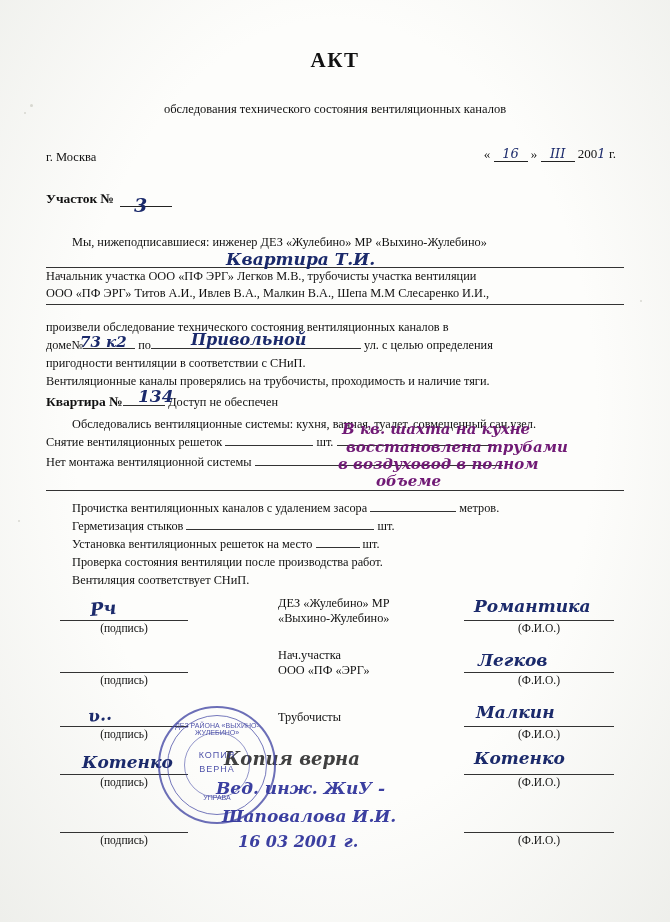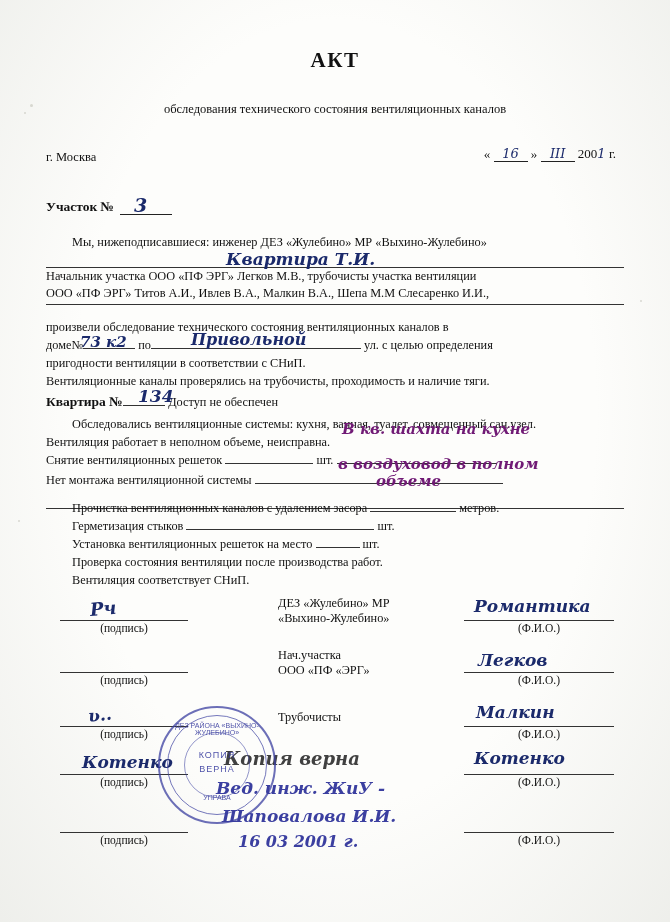--- a/index.html
+++ b/index.html
@@ -68,21 +68,21 @@
   .datebox .u {
     display: inline-block;
     border-bottom: 1px solid #222;
     min-width: 34px;
     text-align: center;
   }
 
   .uchastok {
     position: absolute;
     left: 0;
-    top: 165px;
+    top: 157px;
     font-size: 13.5px;
     font-weight: bold;
   }
   .uchastok .line {
     display: inline-block;
     width: 52px;
     border-bottom: 1px solid #222;
     margin-left: 6px;
     height: 15px;
     vertical-align: bottom;
@@ -248,36 +248,36 @@
     <div class="hand" style="left:145px;top:296px;font-size:16px;">Привольной</div>
 
     <div class="block" style="top:360px;font-weight:bold;font-size:13.5px;">
       <span>Квартира №</span><span style="display:inline-block;width:42px;border-bottom:1px solid #333;"></span>
       <span style="font-weight:normal;font-size:12.3px;">Доступ не обеспечен</span>
     </div>
     <div class="hand" style="left:92px;top:352px;font-size:17px;">134</div>
 
     <div class="block" style="top:382px;">
       <div class="indent">Обследовались   вентиляционные   системы:   кухня,   ванная,   туалет,   совмещенный сан.узел.</div>
-      <div style="margin-top:2px;">Вентиляция работает в неполном объеме, неисправна.</div>
       <div style="margin-top:2px;">
         <span class="indent" style="display:inline;">Снятие вентиляционных решеток</span>
         <span style="display:inline-block;width:88px;border-bottom:1px solid #333;"></span>
         <span>шт.</span>
         <span style="display:inline-block;width:160px;border-bottom:1px solid #333;"></span>
       </div>
       <div style="margin-top:4px;">
         <span>Нет монтажа вентиляционной системы</span>
         <span style="display:inline-block;width:248px;border-bottom:1px solid #333;"></span>
       </div>
       <div style="height:14px;"></div>
       <div class="ul" style="height:6px;"></div>
     </div>
 
     <div class="hand blue2" style="left:296px;top:386px;font-size:15px;">В кв. шахта на кухне</div>
+    <div class="hand blue2" style="left:300px;top:404px;font-size:15px;">восстановлена трубами</div>
     <div class="hand blue2" style="left:292px;top:421px;font-size:15px;">в воздуховод в полном</div>
     <div class="hand blue2" style="left:330px;top:438px;font-size:15px;">объеме</div>
 
     <div class="block" style="top:466px;">
       <div class="indent">
         <span>Прочистка вентиляционных каналов с удалением засора</span>
         <span style="display:inline-block;width:86px;border-bottom:1px solid #333;"></span>
         <span>метров.</span>
       </div>
       <div class="indent" style="margin-top:2px;">

